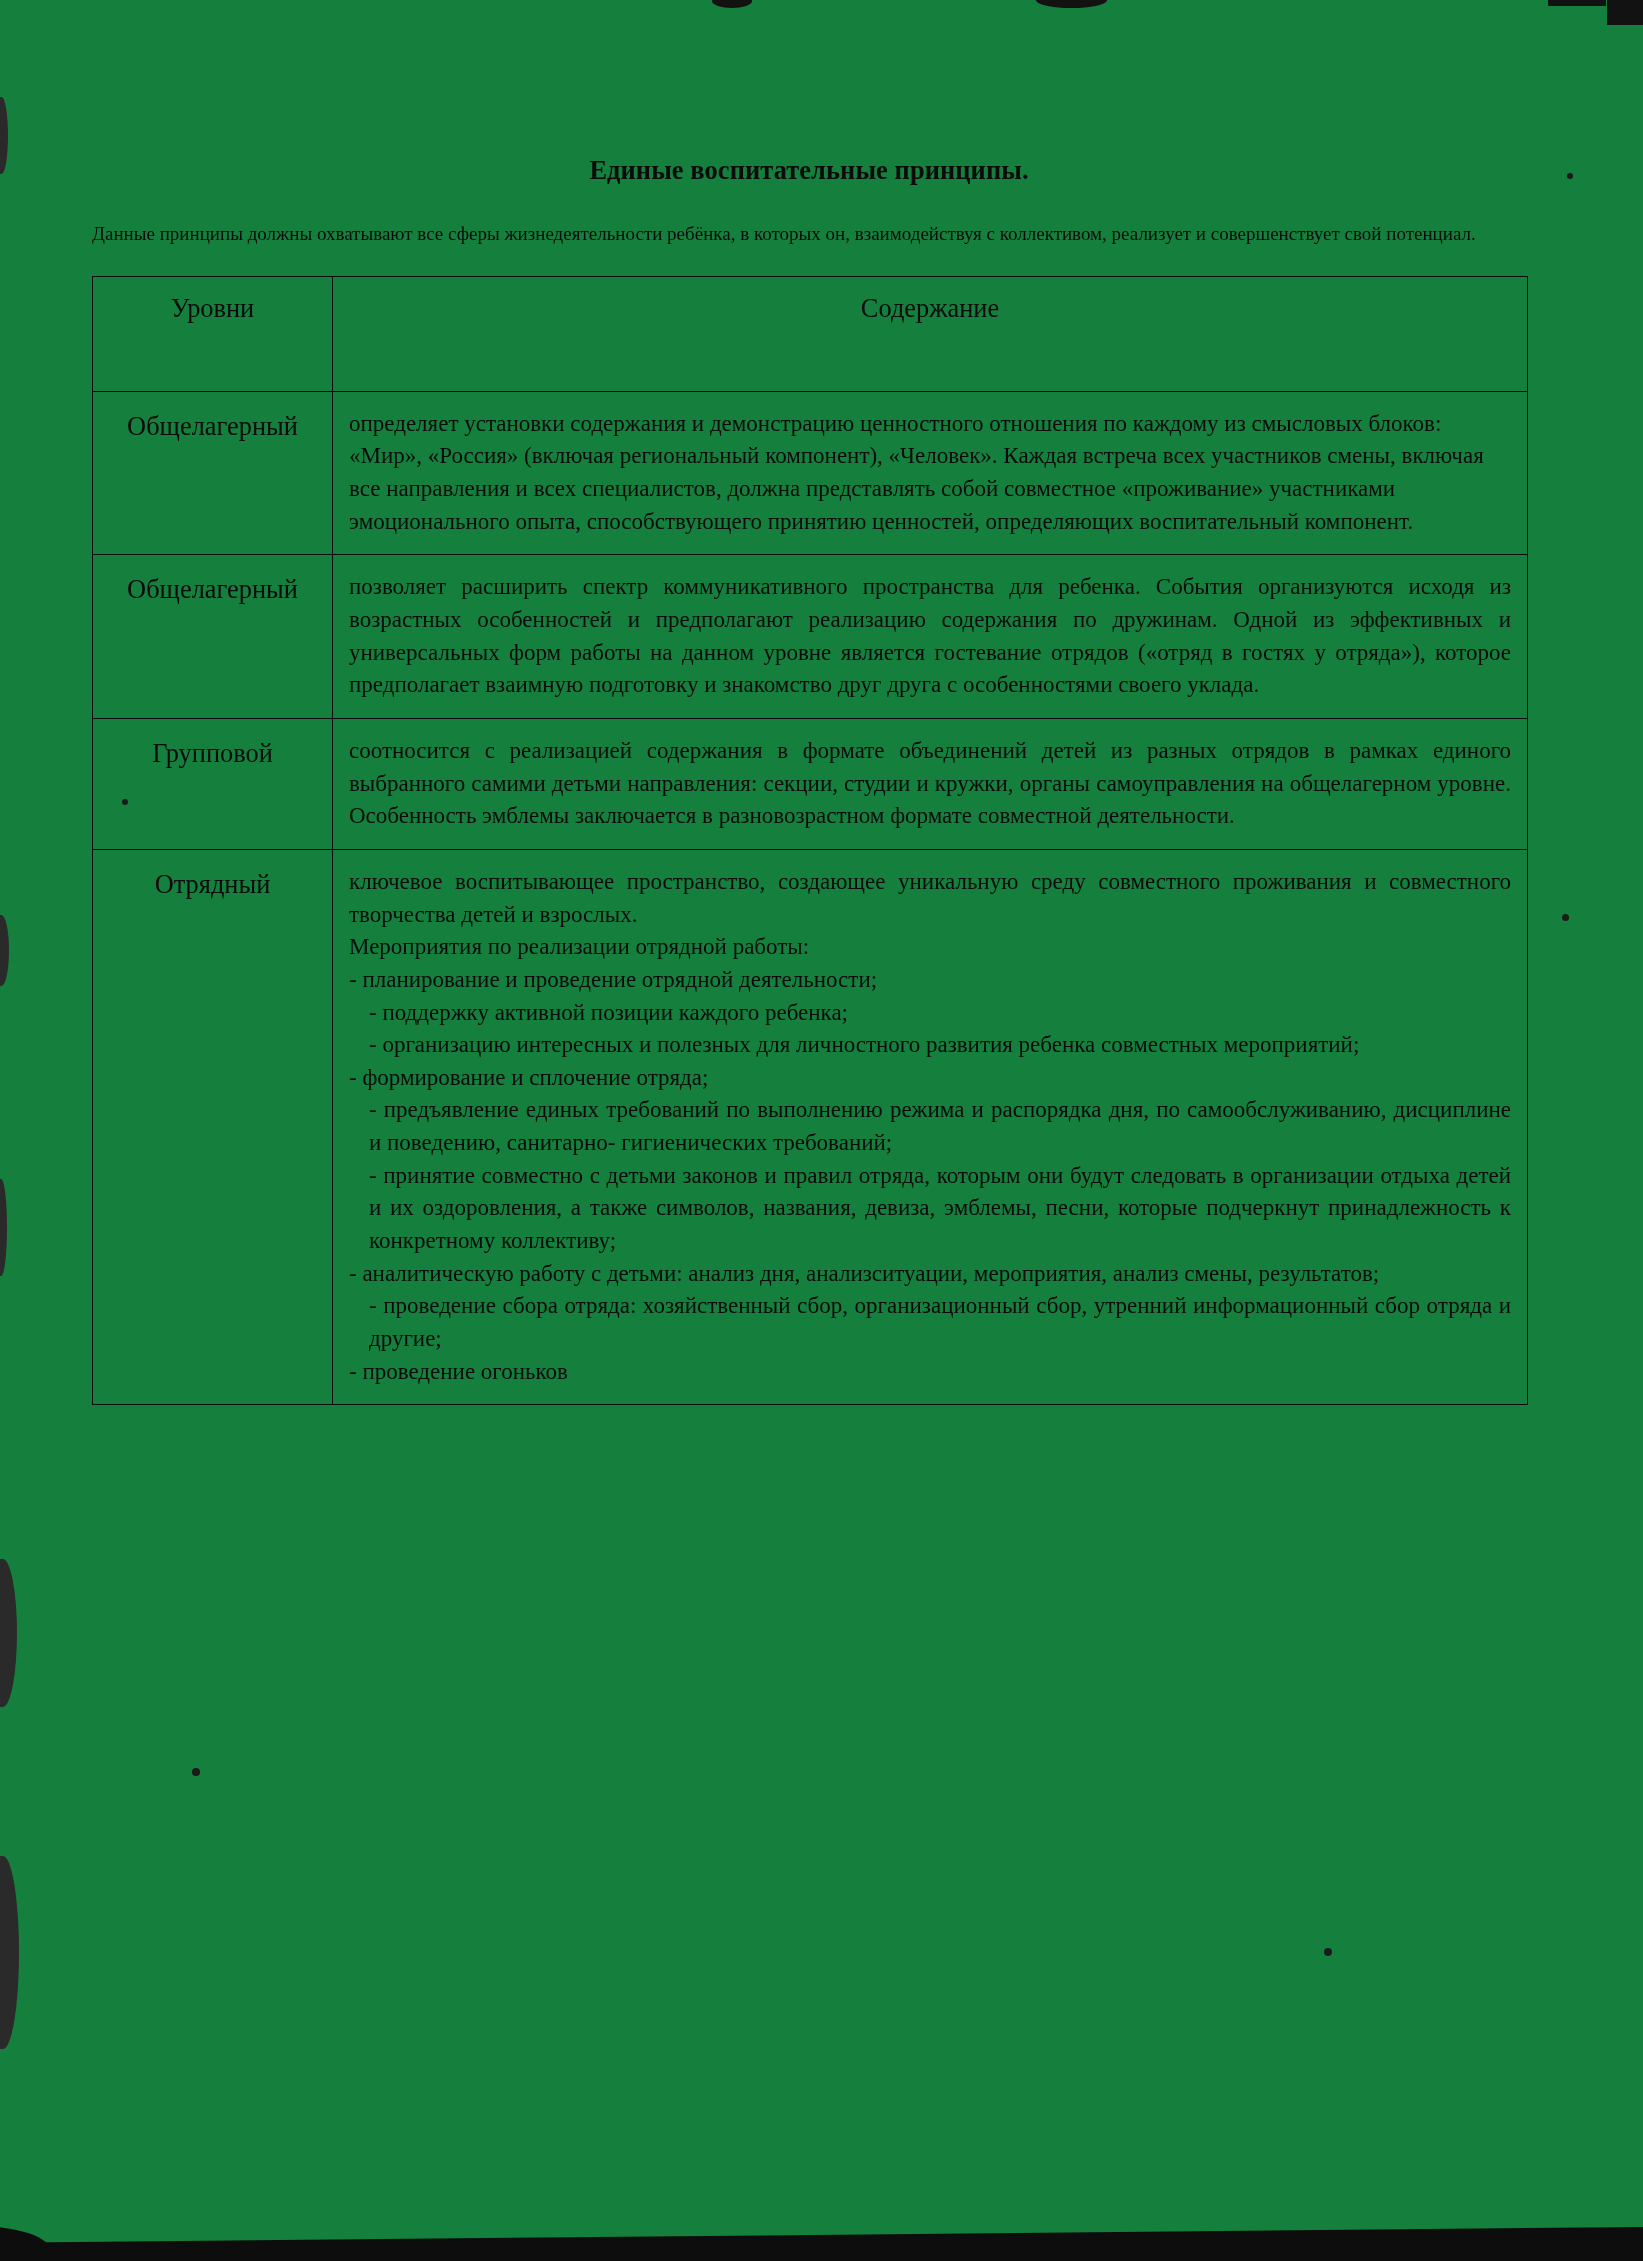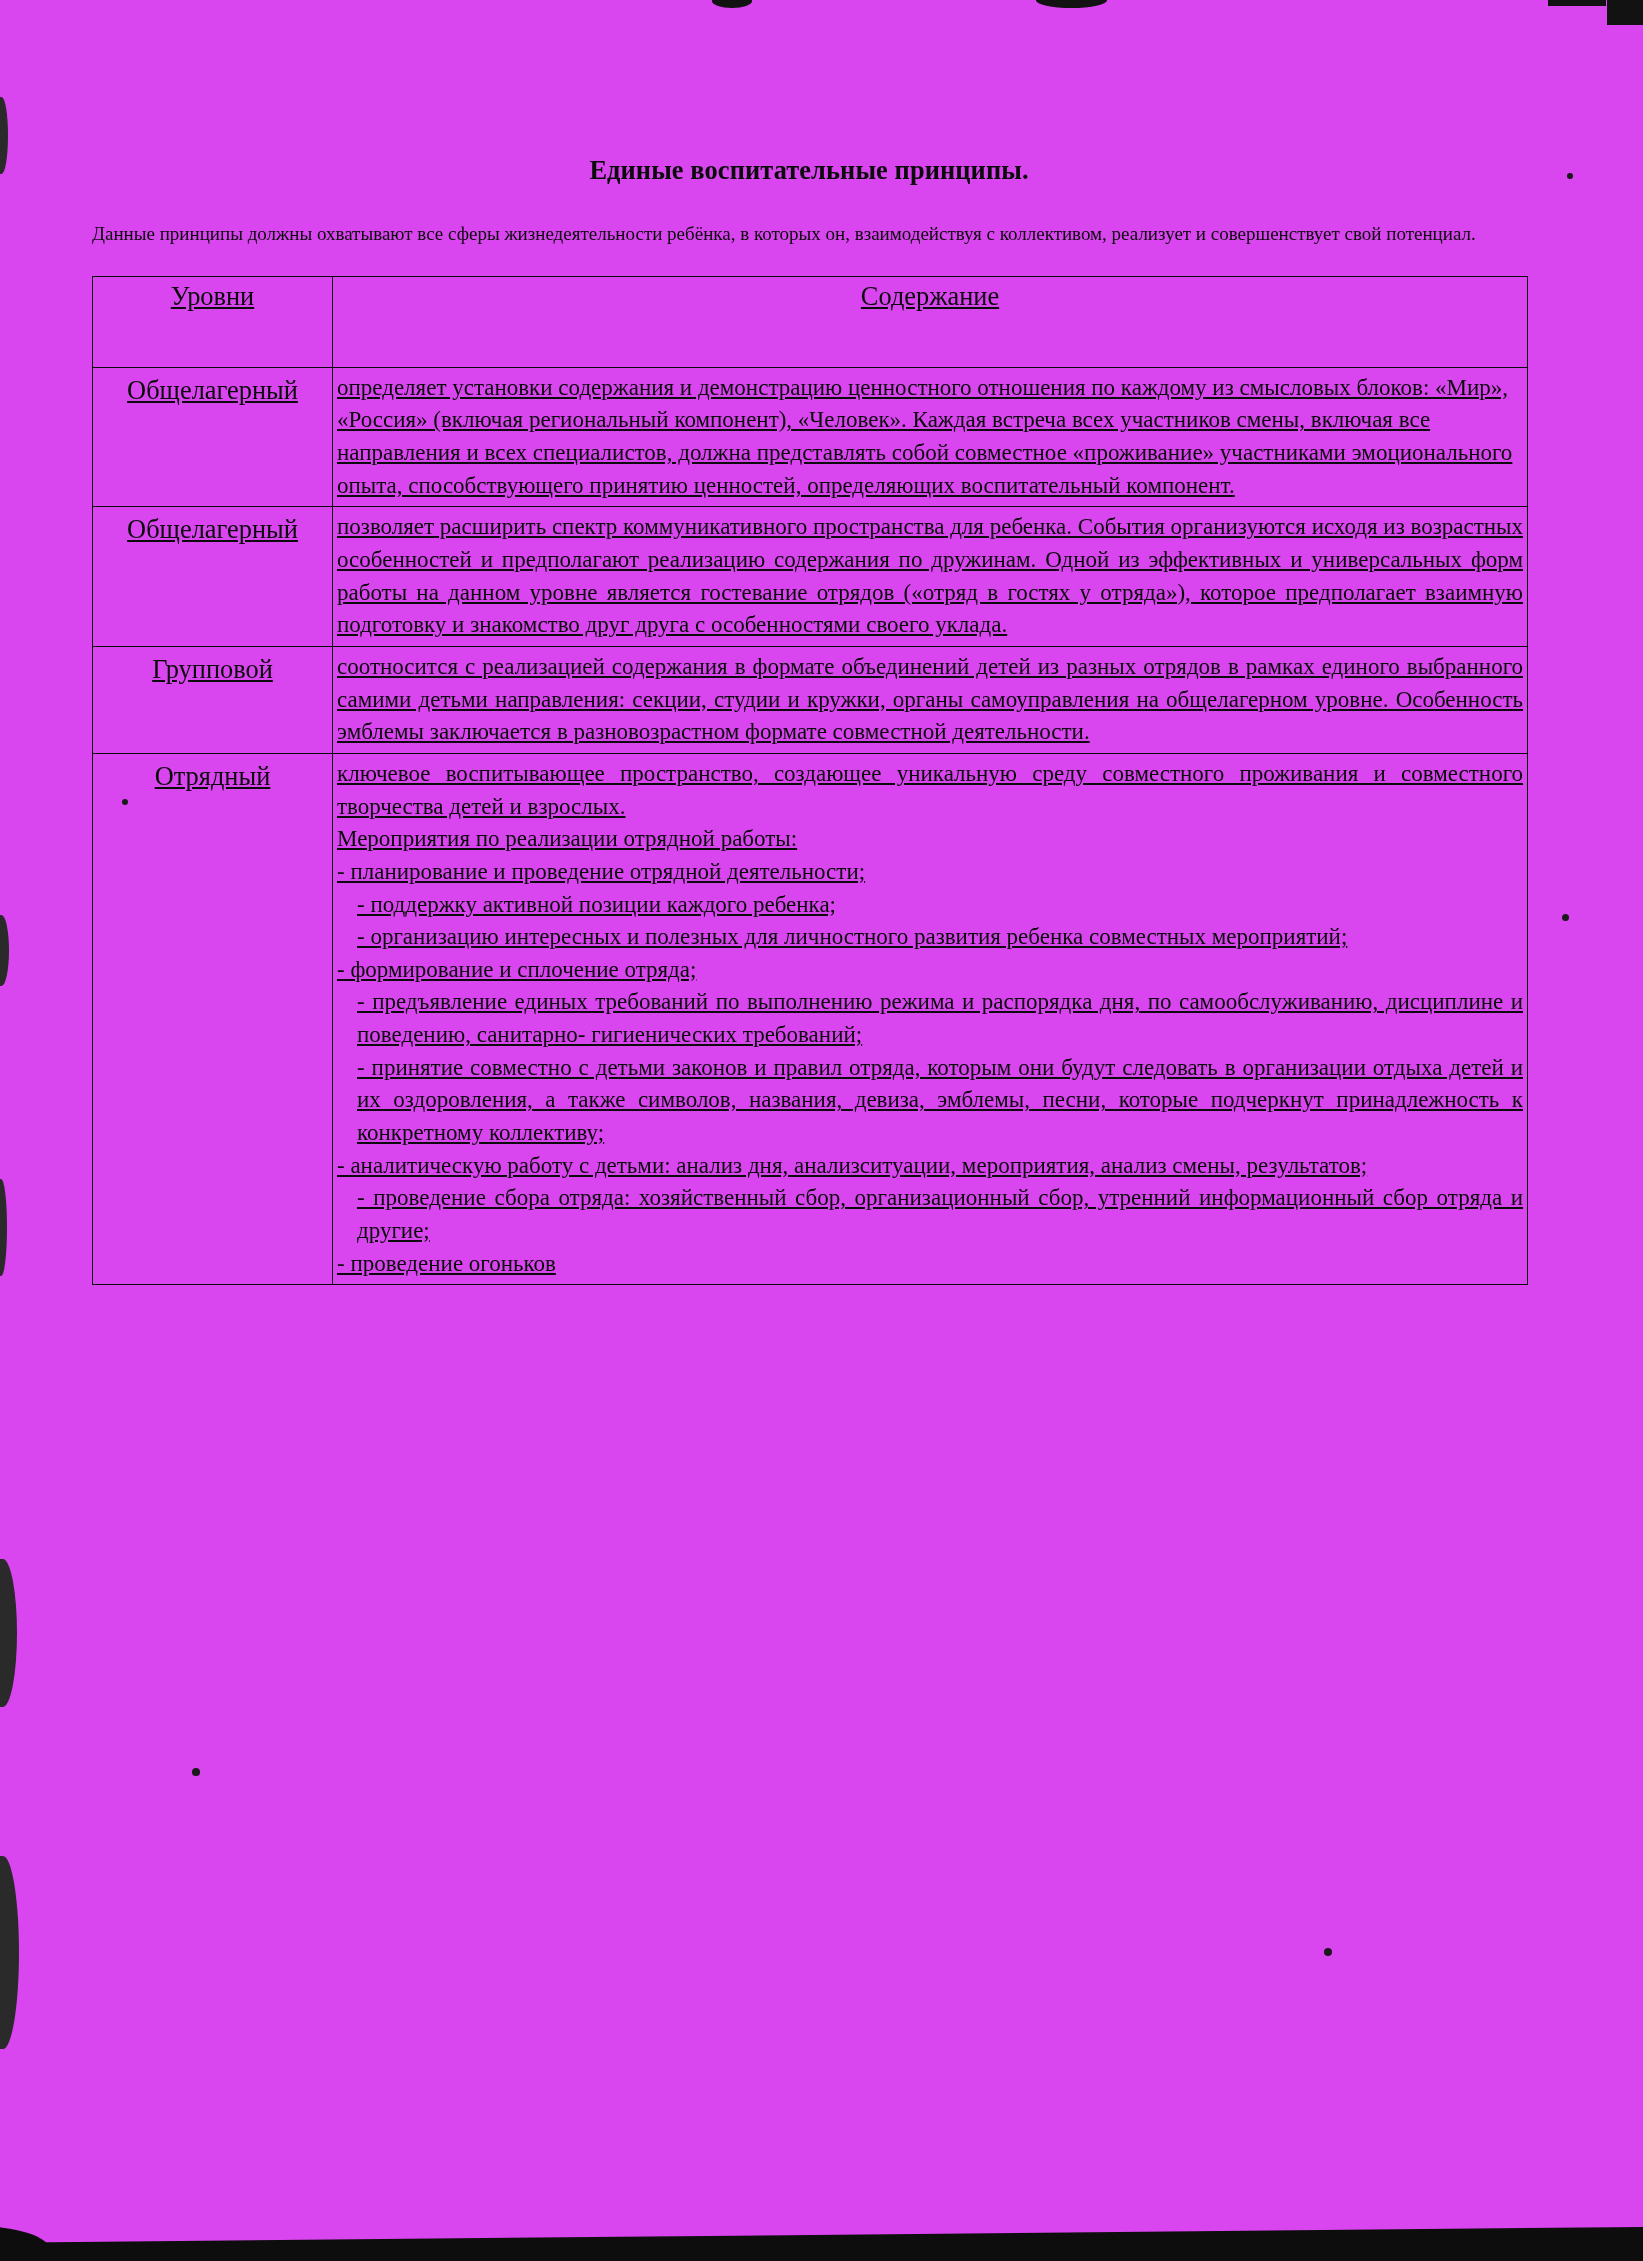--- a/index.html
+++ b/index.html
@@ -13,21 +13,21 @@
     position: relative;
     overflow: hidden;
     font-family: "Liberation Serif", "DejaVu Serif", serif;
     color: #0b0b0b;
   }
 
   
   #page {
     position: absolute;
     inset: 0;
-    background: #d946ef;
+    background: #15803d;
   }
 
   
   .scan-mark {
     position: absolute;
     background: #121212;
     pointer-events: none;
   }
   .scan-mark.soft { background: #2a2a2a; }
   .scan-edge-bottom {
@@ -90,22 +90,21 @@
     width: 1434px;
     table-layout: fixed;
   }
   table.levels col.c-level { width: 240px; }
   table.levels col.c-content { width: 1195px; }
 
   table.levels th,
   table.levels td {
     border: 1.9px solid #0a0a0a;
     vertical-align: top;
-    padding: 4px;
-    text-decoration: underline;
+    padding: 16px;
   }
 
   th.head-cell {
     font-weight: normal;
     font-size: 26.4px;
     text-align: center;
     height: 82px;
     padding: 9px 6.4px 0 6.4px;
     vertical-align: top;
   }

